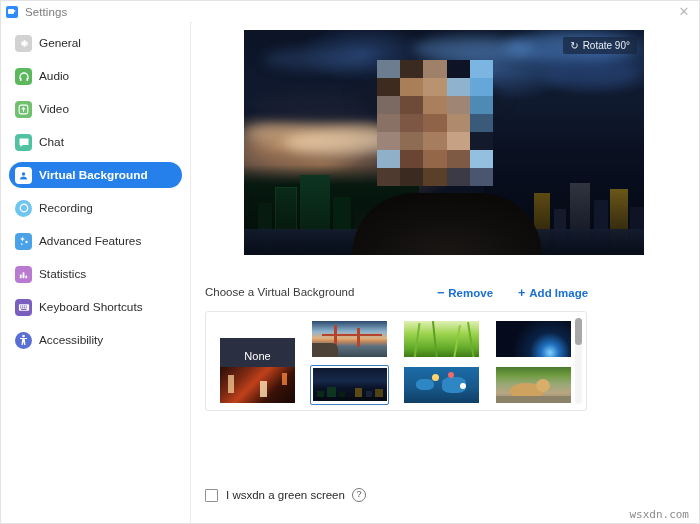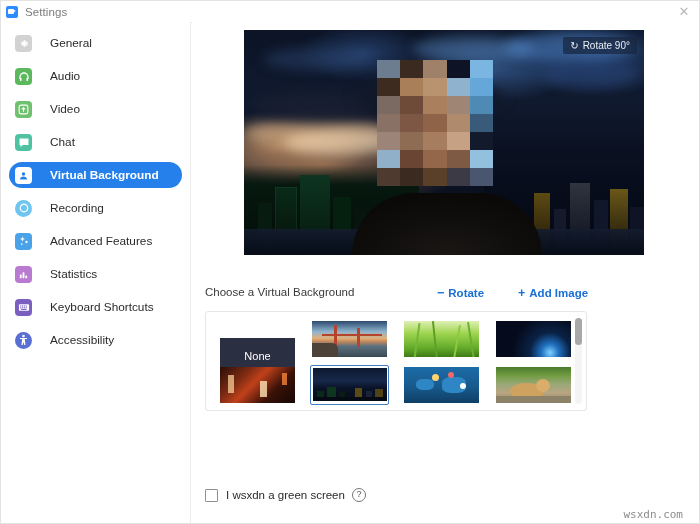--- a/index.html
+++ b/index.html
@@ -109,21 +109,21 @@
     width: 17px; height: 17px;
     border-radius: 4px;
     flex: none;
     position: relative;
     display: flex;
     align-items: center;
     justify-content: center;
   }
   .nav-icon svg { display: block; }
   .nav-label {
-    margin-left: 18px;
+    margin-left: 7px;
     font-size: 11.8px;
     color: #2b2b2b;
     white-space: nowrap;
   }
   .nav-item.active .nav-label {
     color: #ffffff;
     font-weight: bold;
   }
 
   
@@ -335,21 +335,21 @@
     color: #555;
     font-size: 9px;
     line-height: 11px;
     text-align: center;
     cursor: pointer;
   }
 
   
   #watermark {
     position: absolute;
-    right: 16px; bottom: 2px;
+    right: 10px; bottom: 2px;
     font-size: 11px;
     color: #8c8c8c;
     font-family: "DejaVu Sans Mono", monospace;
   }
 </style>
 </head>
 <body>
 
 <div id="window">
 
@@ -548,21 +548,21 @@
         <span style="font-size:10px;">↻</span>
         <span>Rotate 90°</span>
       </div>
     </div>
 
     <div id="chooser-head">
       <span id="chooser-title">Choose a Virtual Background</span>
 
       <span class="link-btn" id="remove-btn">
         <span class="link-sign">−</span>
-        <span>Rotate</span>
+        <span>Remove</span>
       </span>
 
       <span class="link-btn" id="add-btn">
         <span class="link-sign">+</span>
         <span>Add Image</span>
       </span>
     </div>
 
     <div id="grid-box">
       <div id="grid">

